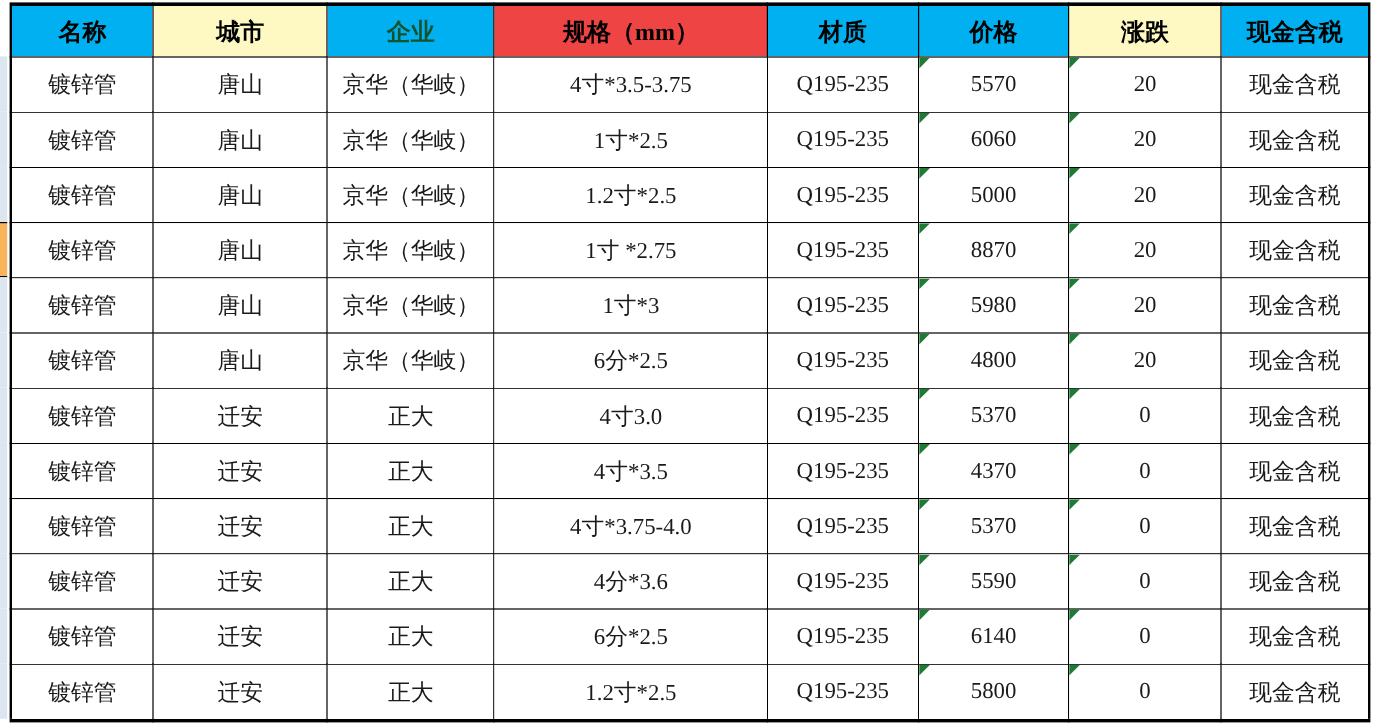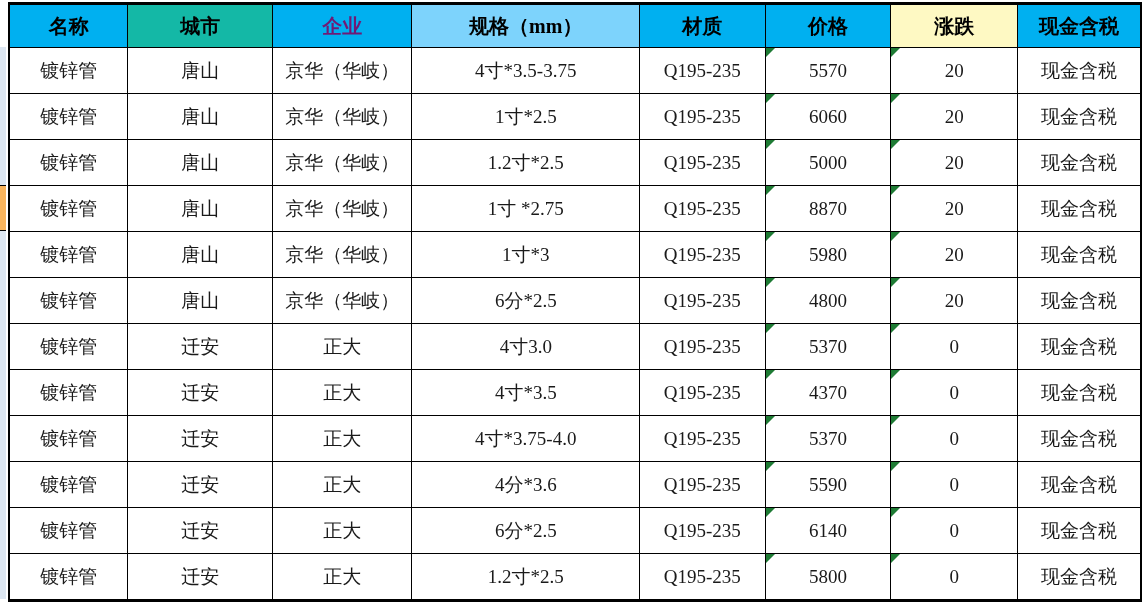--- a/index.html
+++ b/index.html
@@ -111,23 +111,23 @@
         <col class="c-company">
         <col class="c-spec">
       <col class="c-material">
         <col class="c-price">
         <col class="c-change">
         <col class="c-settlement">
     </colgroup>
     <thead>
       <tr>
           <th style="background: rgb(0, 176, 240); color: rgb(0, 0, 0);">名称</th>
-          <th style="background: #14b8a6; color: rgb(0, 0, 0);">城市</th>
-          <th style="background: rgb(0, 176, 240); color: #701a75;">企业</th>
-          <th style="background: #7dd3fc; color: rgb(0, 0, 0);">规格（mm）</th>
+          <th style="background: #fef9c3; color: rgb(0, 0, 0);">城市</th>
+          <th style="background: rgb(0, 176, 240); color: #14532d;">企业</th>
+          <th style="background: #ef4444; color: rgb(0, 0, 0);">规格（mm）</th>
           <th style="background: rgb(0, 176, 240); color: rgb(0, 0, 0);">材质</th>
           <th style="background: rgb(0, 176, 240); color: rgb(0, 0, 0);">价格</th>
           <th style="background: #fef9c3; color: rgb(0, 0, 0);">涨跌</th>
           <th style="background: rgb(0, 176, 240); color: rgb(0, 0, 0);">现金含税</th>
         </tr>
     </thead>
     <tbody>
         <tr>
           <td><span>镀锌管</span></td>
           <td><span>唐山</span></td>

